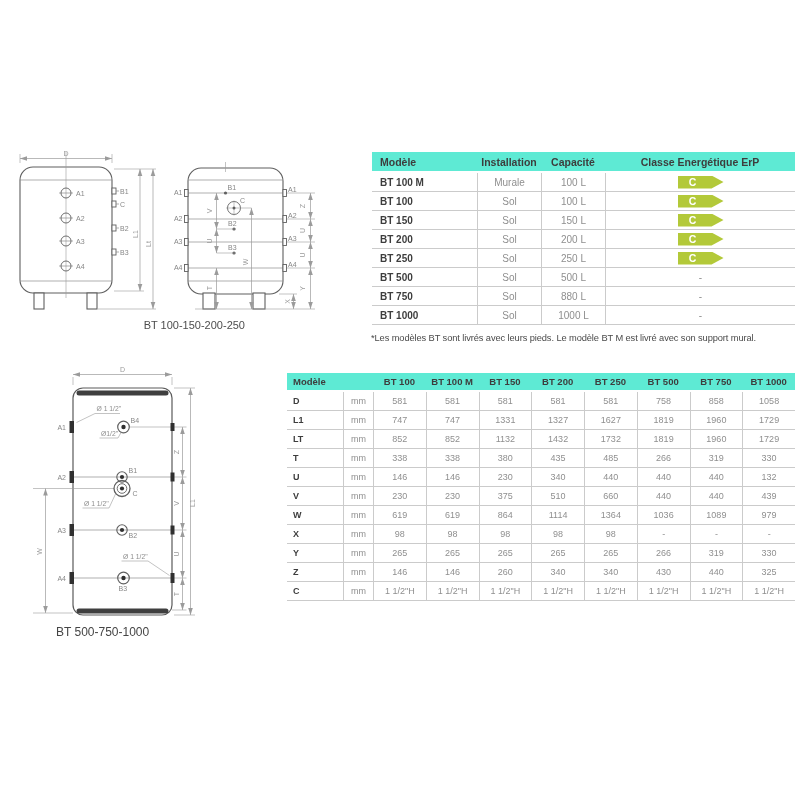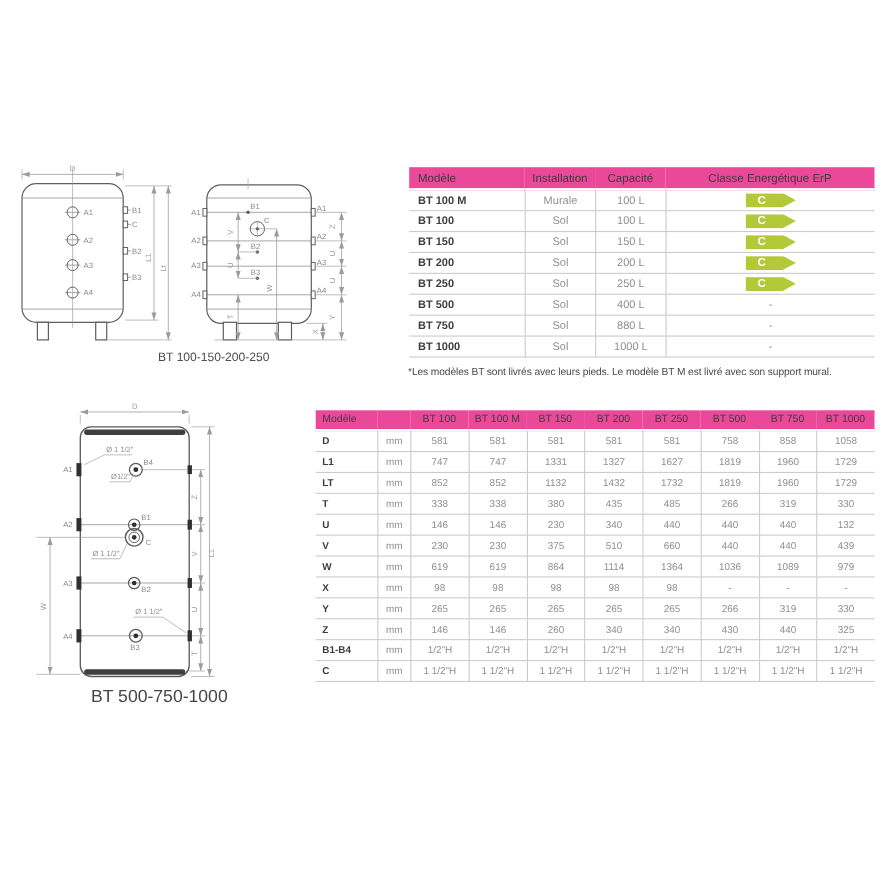--- a/index.html
+++ b/index.html
@@ -2,41 +2,41 @@
 <html><head>
 <meta charset="utf-8">
 <style>
   html,body{margin:0;padding:0;background:#fff;}
   .page{position:relative;width:800px;height:800px;background:#ffffff;overflow:hidden;
         font-family:"Liberation Sans",sans-serif;}
   
   table{border-collapse:separate;border-spacing:0;table-layout:fixed;position:absolute;}
   .t1{left:372px;top:152px;width:423px;}
   .t2{left:287px;top:373px;width:508px;}
-  th{background:#ec4899;color:#3d3d3d;font-weight:normal;padding:0;text-align:center;
+  th{background:#5eead4;color:#3d3d3d;font-weight:bold;padding:0;text-align:center;
      border-bottom:2px solid #ffffff;}
   .t1 th{font-size:10.5px;height:19px;}
   .t2 th{font-size:9.5px;height:17px;}
   th.left{text-align:left;padding-left:8px;}
   .t2 th.left{padding-left:6px;}
   td{padding:0;text-align:center;color:#8f8f8f;border-bottom:1px solid #cbcbcb;}
   .t1 td{font-size:10px;height:18px;}
   .t2 td{font-size:9px;height:18px;}
   td.vline{border-left:1px solid #cbcbcb;}
   td.model{color:#3d3d3d;font-weight:bold;text-align:left;padding-left:8px;}
   td.rowlab{color:#3d3d3d;font-weight:bold;text-align:left;padding-left:6px;}
   .energy-val{color:#8f8f8f;font-size:10px;}
   .energy-c{display:inline-block;width:46px;height:13px;line-height:13px;background:#b3c939;
     color:#ffffff;font-weight:bold;font-size:10.5px;text-align:center;padding-right:16px;
     box-sizing:border-box;vertical-align:middle;
     clip-path:polygon(0 0,74% 0,100% 50%,74% 100%,0 100%);}
   .footnote{position:absolute;left:371px;top:333px;width:428px;font-size:9.3px;color:#4a4a4a;
     white-space:nowrap;letter-spacing:-0.1px;}
   .cap1{position:absolute;left:85px;top:319px;width:160px;text-align:right;font-size:11px;color:#4d4d4d;}
-  .cap2{position:absolute;left:42px;top:625px;width:165px;text-align:right;font-size:16px;color:#454545;}
+  .cap2{position:absolute;left:56px;top:625px;width:165px;text-align:left;font-size:12px;color:#454545;}
   
   svg{position:absolute;}
   .svg1{left:8px;top:142px;}
   .svg2{left:20px;top:358px;}
   svg text{font-family:"Liberation Sans",sans-serif;}
   .dlab{font-size:7px;fill:#9b9b9b;text-anchor:middle;}
   .plab{font-size:7px;fill:#878787;text-anchor:start;}
   .plab.e{text-anchor:end;}
   .clab{font-size:6.8px;fill:#8e8e8e;text-anchor:start;}
   .thin{stroke:#9b9b9b;stroke-width:0.6;fill:none;}
@@ -319,21 +319,21 @@
         <tr>
           <td class="model">BT 250</td>
           <td class="vline">Sol</td>
           <td class="vline">250 L</td>
           <td class="vline"><span class="energy-val energy-c">C</span></td>
         </tr>
 
         <tr>
           <td class="model">BT 500</td>
           <td class="vline">Sol</td>
-          <td class="vline">400 L</td>
+          <td class="vline">500 L</td>
           <td class="vline"><span class="energy-val">-</span></td>
         </tr>
 
         <tr>
           <td class="model">BT 750</td>
           <td class="vline">Sol</td>
           <td class="vline">880 L</td>
           <td class="vline"><span class="energy-val">-</span></td>
         </tr>
 
@@ -500,32 +500,20 @@
           <td class="vline">146</td>
           <td class="vline">260</td>
           <td class="vline">340</td>
           <td class="vline">340</td>
           <td class="vline">430</td>
           <td class="vline">440</td>
           <td class="vline">325</td>
         </tr>
 
 
-        <tr>
-          <td class="rowlab">B1-B4</td>
-          <td class="vline">mm</td>
-          <td class="vline">1/2"H</td>
-          <td class="vline">1/2"H</td>
-          <td class="vline">1/2"H</td>
-          <td class="vline">1/2"H</td>
-          <td class="vline">1/2"H</td>
-          <td class="vline">1/2"H</td>
-          <td class="vline">1/2"H</td>
-          <td class="vline">1/2"H</td>
-        </tr>
 
         <tr>
           <td class="rowlab">C</td>
           <td class="vline">mm</td>
           <td class="vline">1 1/2"H</td>
           <td class="vline">1 1/2"H</td>
           <td class="vline">1 1/2"H</td>
           <td class="vline">1 1/2"H</td>
           <td class="vline">1 1/2"H</td>
           <td class="vline">1 1/2"H</td>

